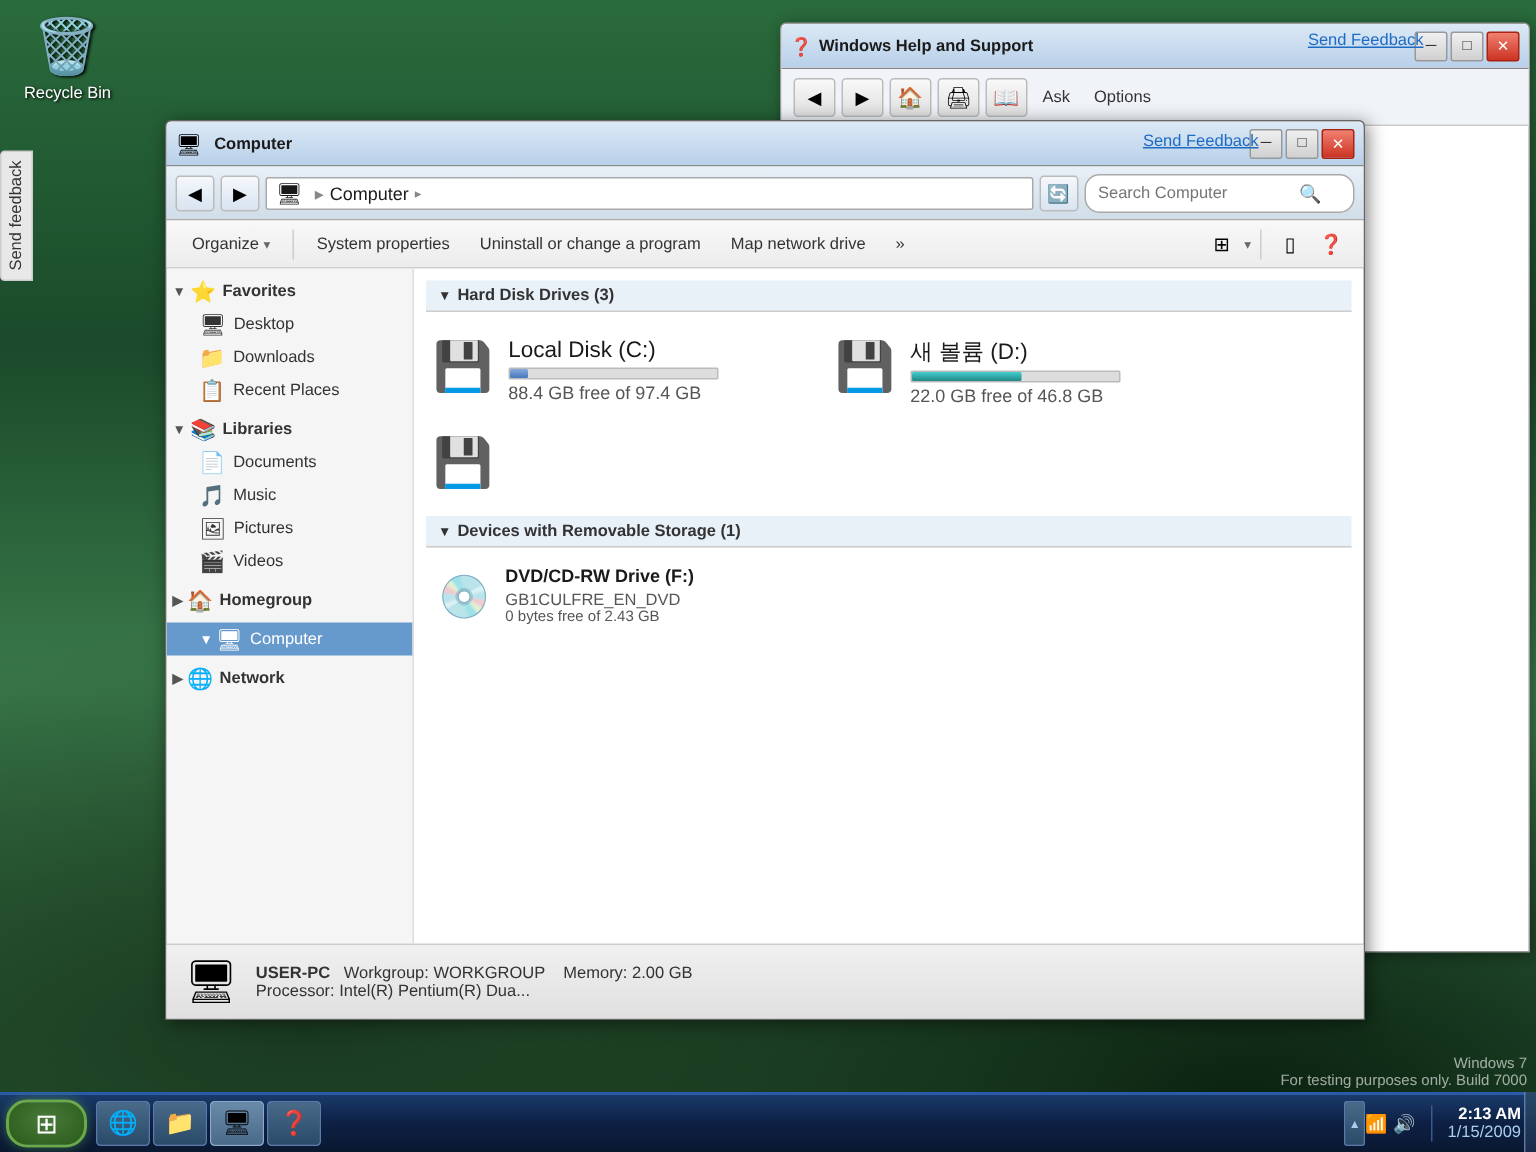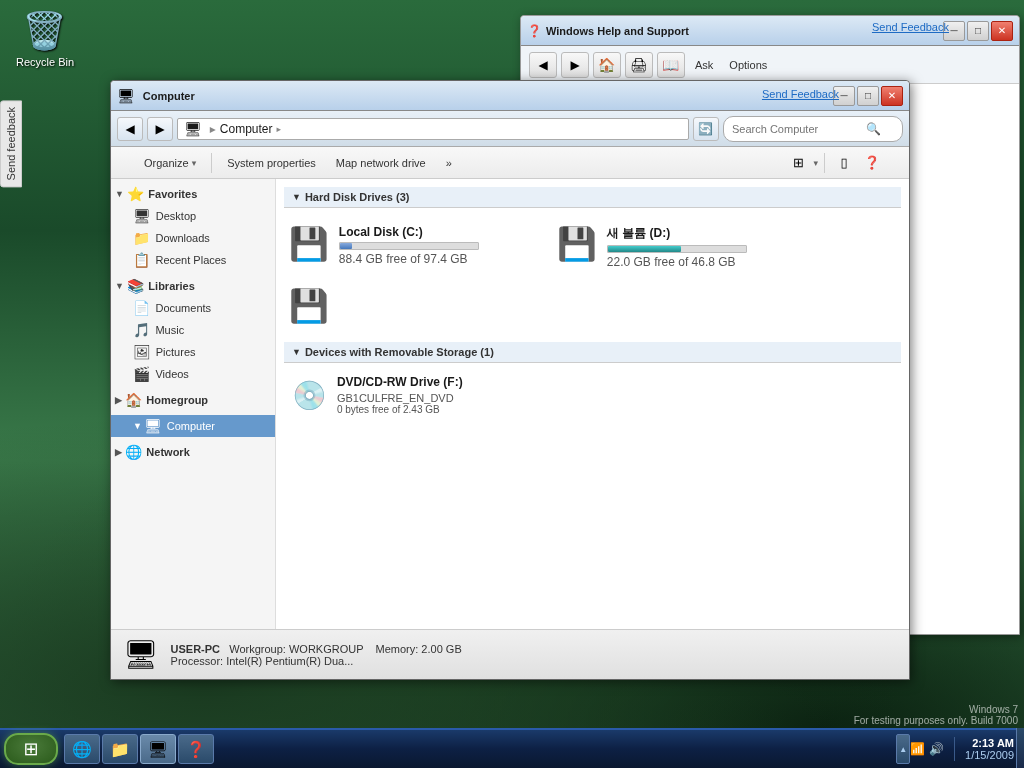--- a/index.html
+++ b/index.html
@@ -151,21 +151,21 @@
     }
     .search-bar input {
       border: none; outline: none; font-size: 11px; width: 130px; background: transparent; color: #888;
     }
     .search-icon { color: #888; font-size: 12px; }
 
     
     .exp-toolbar {
       height: 32px; background: linear-gradient(180deg, #f8f8f8, #ececec);
       border-bottom: 1px solid #ccc;
-      display: flex; align-items: center; padding: 0 24px; gap: 2px;
+      display: flex; align-items: center; padding: 0 8px; gap: 2px;
     }
     .exp-tool-btn {
       height: 24px; padding: 0 8px; border: 1px solid transparent;
       background: transparent; border-radius: 3px; cursor: pointer;
       font-size: 11px; color: #333; display: flex; align-items: center; gap: 3px;
     }
     .exp-tool-btn .dropdown-arrow { font-size: 9px; color: #666; }
     .exp-toolbar-sep { width: 1px; height: 20px; background: #ccc; margin: 0 4px; }
     .exp-view-btn {
       width: 26px; height: 24px; border: 1px solid transparent;
@@ -212,21 +212,21 @@
     .section-header .section-arrow { font-size: 9px; }
 
     .drives-grid { display: flex; flex-wrap: wrap; gap: 8px; padding: 4px 0 12px 0; }
     .drive-item {
       display: flex; align-items: flex-start; gap: 10px;
       width: 260px; padding: 4px;
       border: 1px solid transparent; border-radius: 3px; cursor: pointer;
     }
     .drive-icon { font-size: 32px; flex-shrink: 0; }
     .drive-info { flex: 1; }
-    .drive-name { font-size: 12px; font-weight: bold; color: #1a1a1a; margin-bottom: 3px; }
+    .drive-name { font-size: 15px; font-weight: normal; color: #1a1a1a; margin-bottom: 3px; }
     .drive-bar-container {
       width: 140px; height: 8px; background: #ddd; border: 1px solid #bbb;
       border-radius: 1px; margin-bottom: 2px;
     }
     .drive-bar { height: 100%; border-radius: 1px; }
     .drive-bar.blue { background: linear-gradient(180deg, #88aadd, #4477bb); }
     .drive-bar.teal { background: linear-gradient(180deg, #44cccc, #228888); }
     .drive-free { font-size: 12px; color: #555; }
 
     .removable-item {
@@ -376,20 +376,23 @@
     </div>
 
     <div class="exp-toolbar">
       <button class="exp-tool-btn">
         <span>Organize</span>
         <span class="dropdown-arrow">▾</span>
       </button>
       <div class="exp-toolbar-sep"></div>
       <button class="exp-tool-btn">
         <span>System properties</span>
+      </button>
+      <button class="exp-tool-btn">
+        <span>Uninstall or change a program</span>
       </button>
       <button class="exp-tool-btn">
         <span>Map network drive</span>
       </button>
       <button class="exp-tool-btn">
         <span>»</span>
       </button>
       <div style="flex:1;"></div>
       <div class="exp-view-btn">⊞</div>
       <span style="font-size:9px; color:#666;">▾</span>

